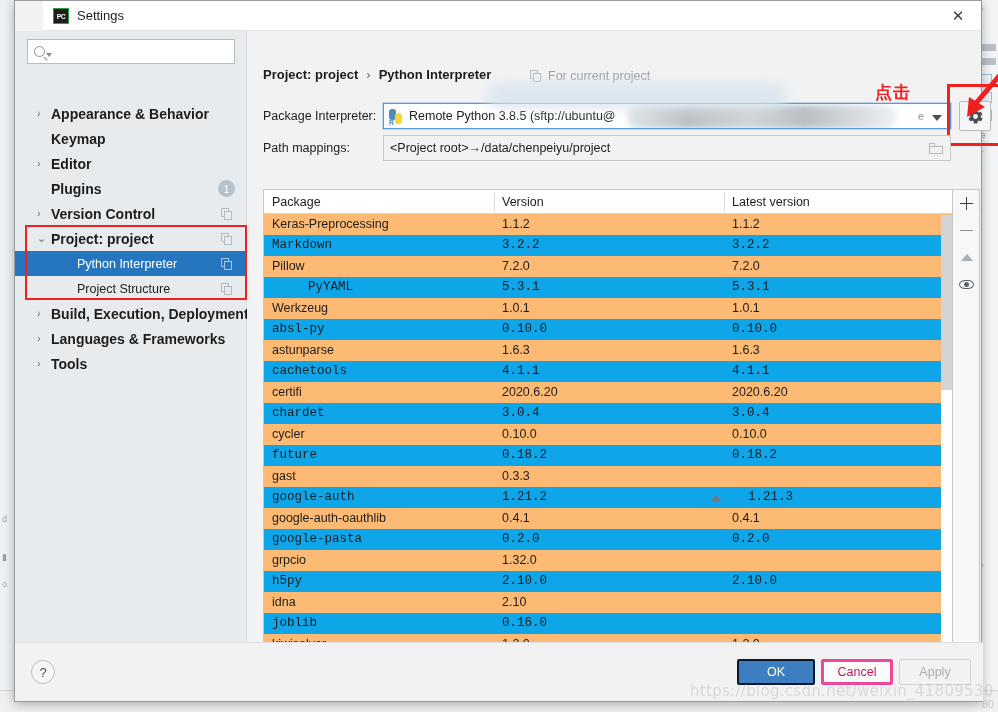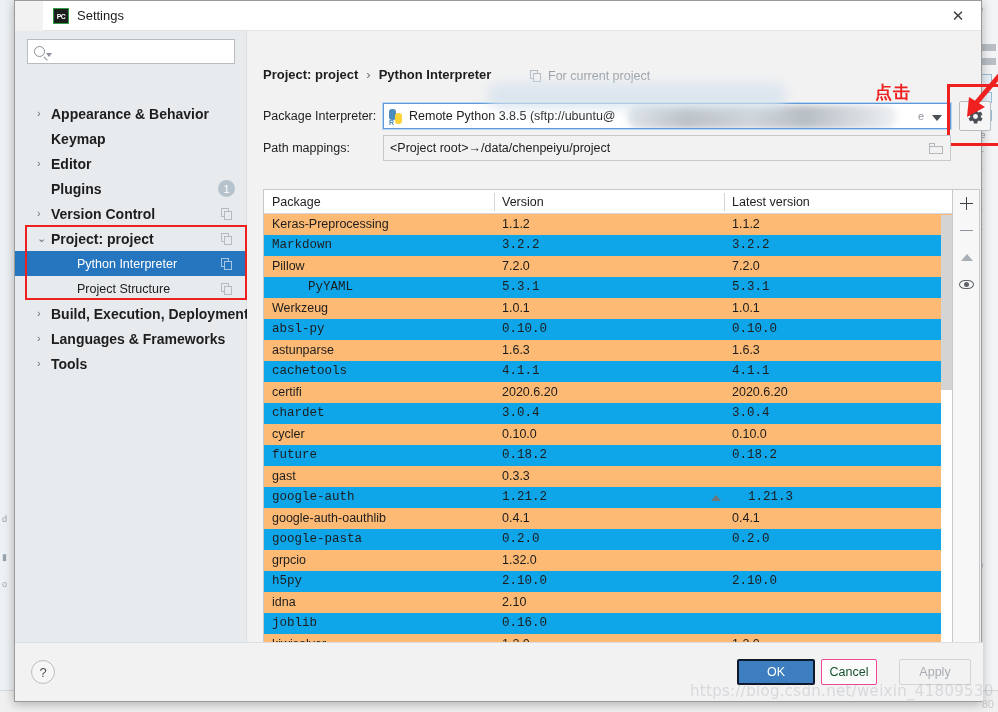--- a/index.html
+++ b/index.html
@@ -310,21 +310,21 @@
     border: 1px solid #b9bdc1; border-radius: 50%; background: #f6f6f6;
     display: flex; align-items: center; justify-content: center;
     font-size: 13px; color: #4a4f55; cursor: pointer;
   }
   .btn {
     position: absolute; top: 16px; height: 26px;
     display: flex; align-items: center; justify-content: center;
     font-size: 12.5px; border-radius: 2px; cursor: pointer;
   }
   #ok-btn   { left: 722px; width: 78px; background: #3c7ebf; border: 2px solid #0f172a; color: #ffffff; }
-  #cancel-btn { left: 806px; width: 56px; background: #fbfbfb; border: 1px solid #ec4899; color: #14532d; }
+  #cancel-btn { left: 806px; width: 72px; background: #fbfbfb; border: 3px solid #ec4899; color: #be185d; }
   #apply-btn  { left: 884px; width: 72px; background: #f2f2f2; border: 1px solid #d2d5d8; color: #a8adb2; }
 
   #watermark {
     position: absolute; left: 690px; top: 682px;
     font-size: 15px; color: rgba(130,140,150,.24);
     font-family: "DejaVu Sans", sans-serif; white-space: nowrap;
     pointer-events: none; letter-spacing: .3px;
   }
 </style>
 </head>

